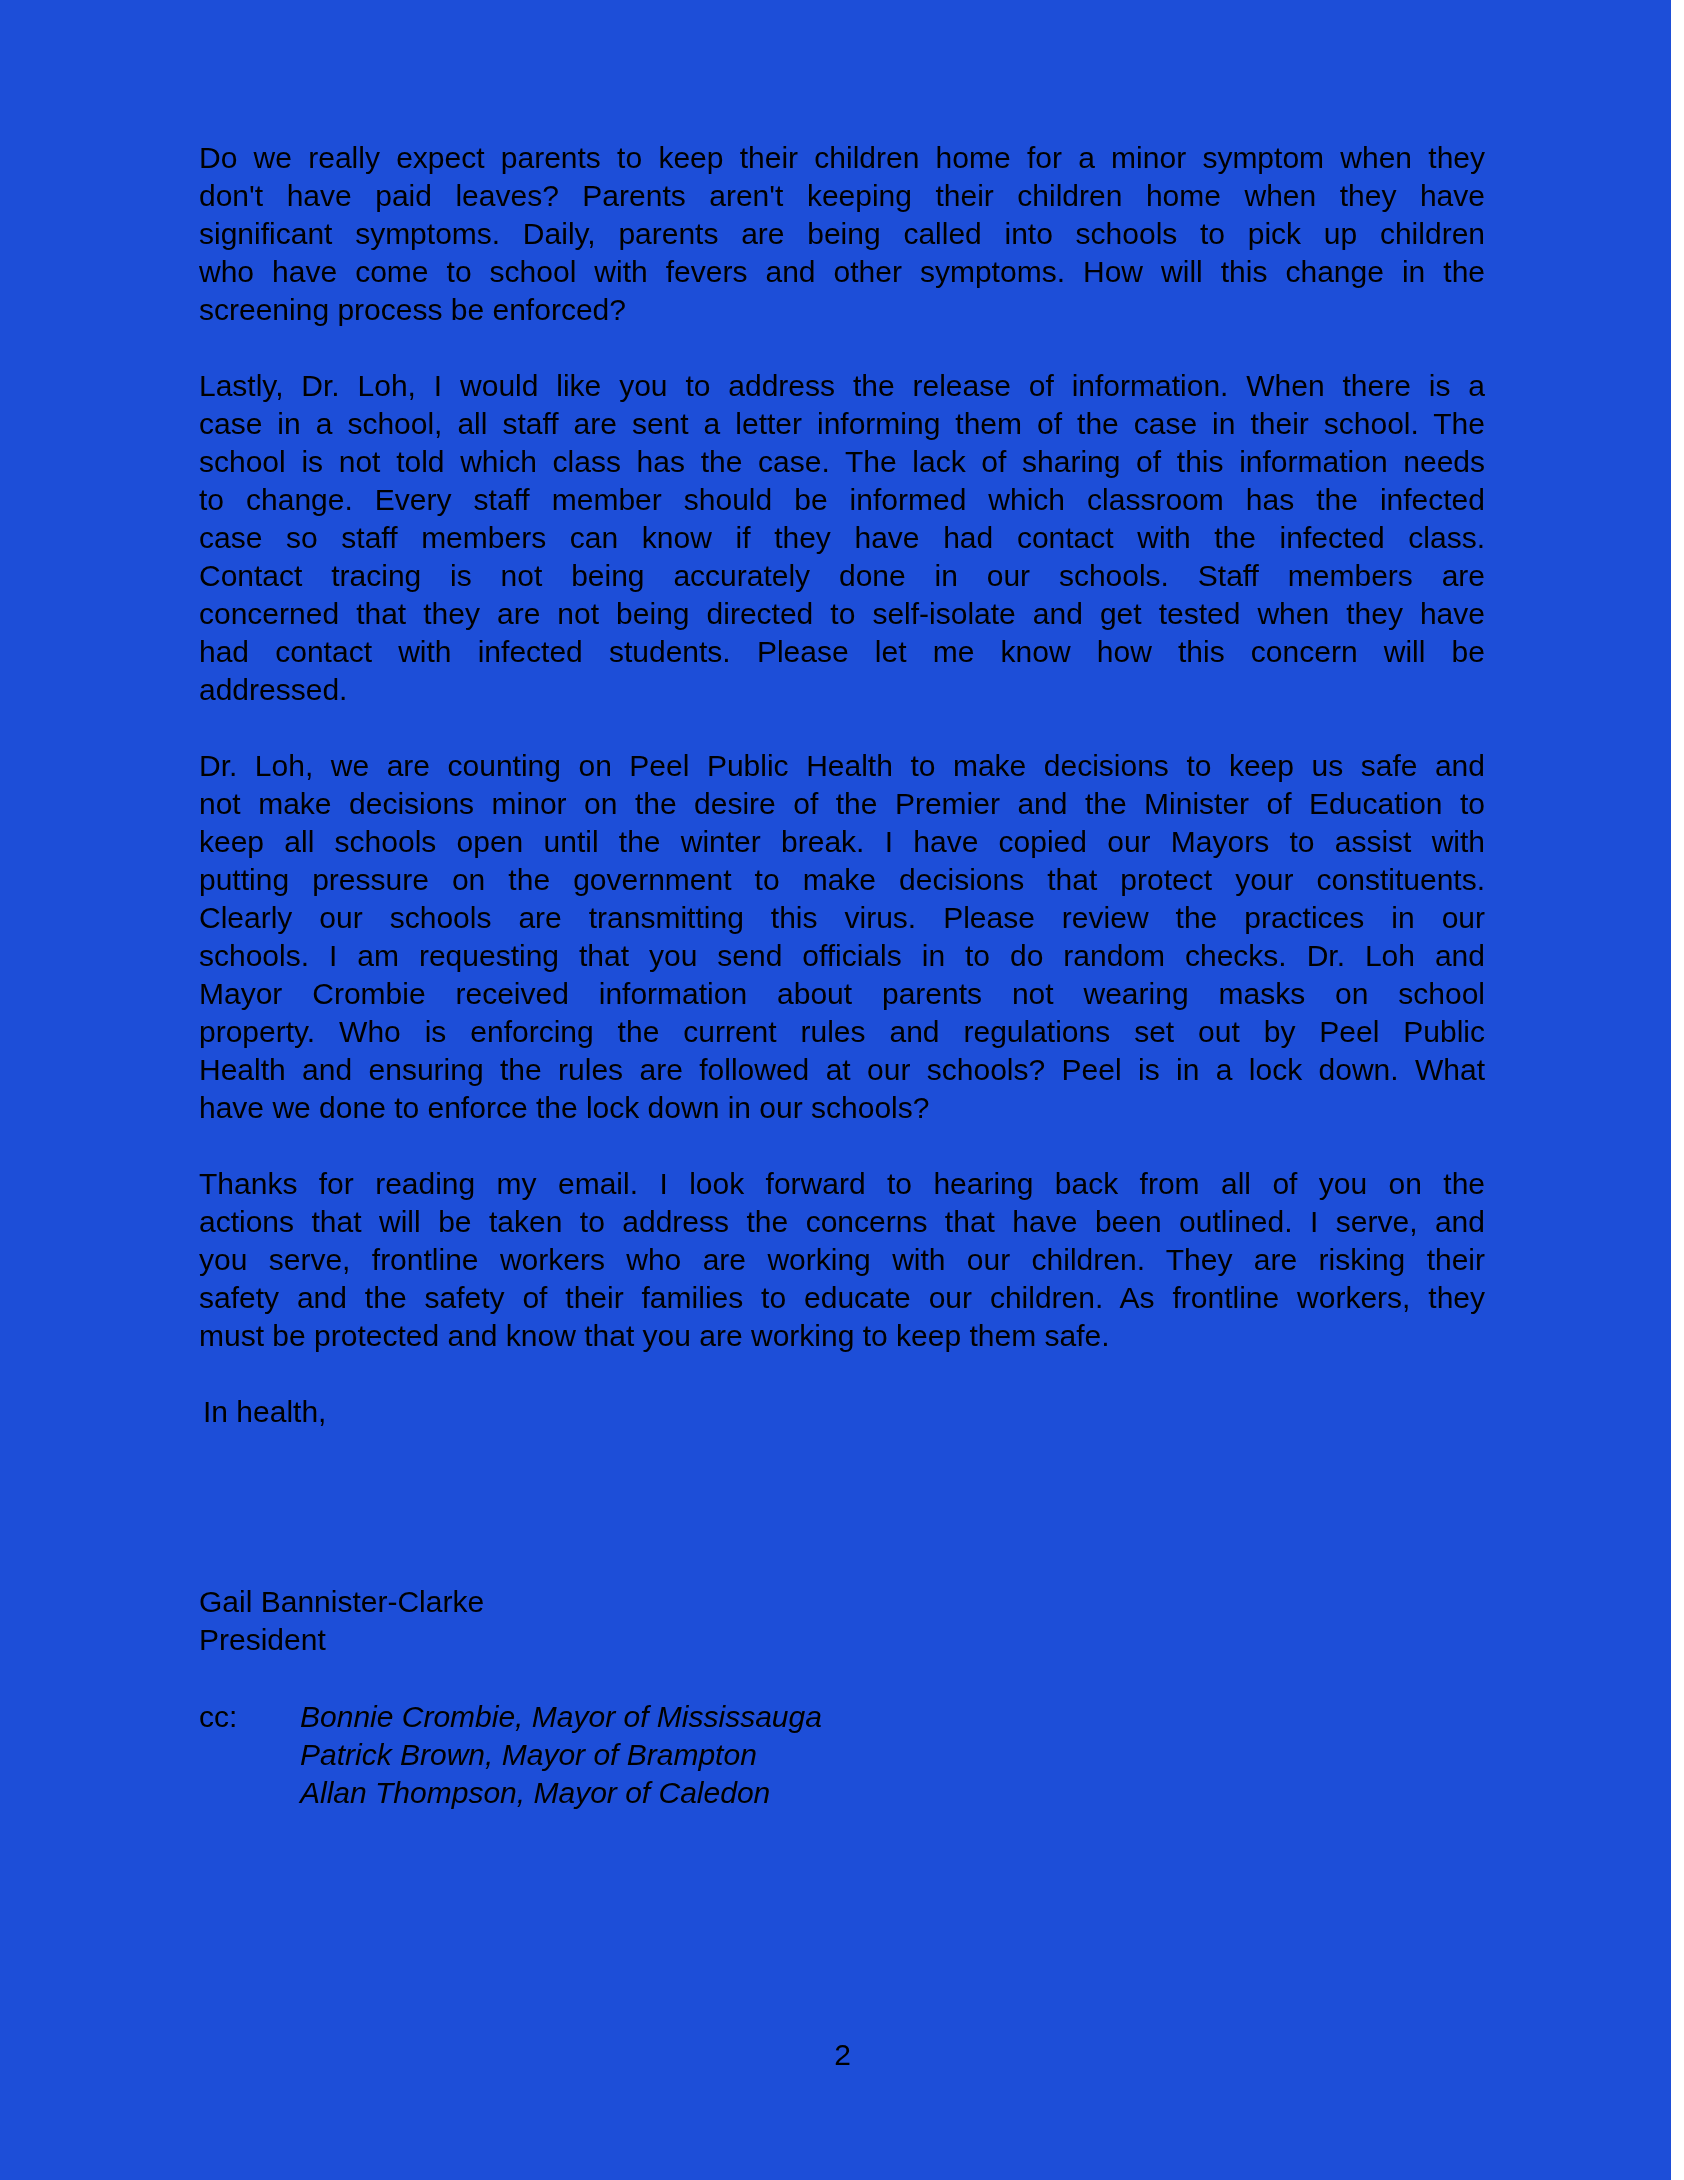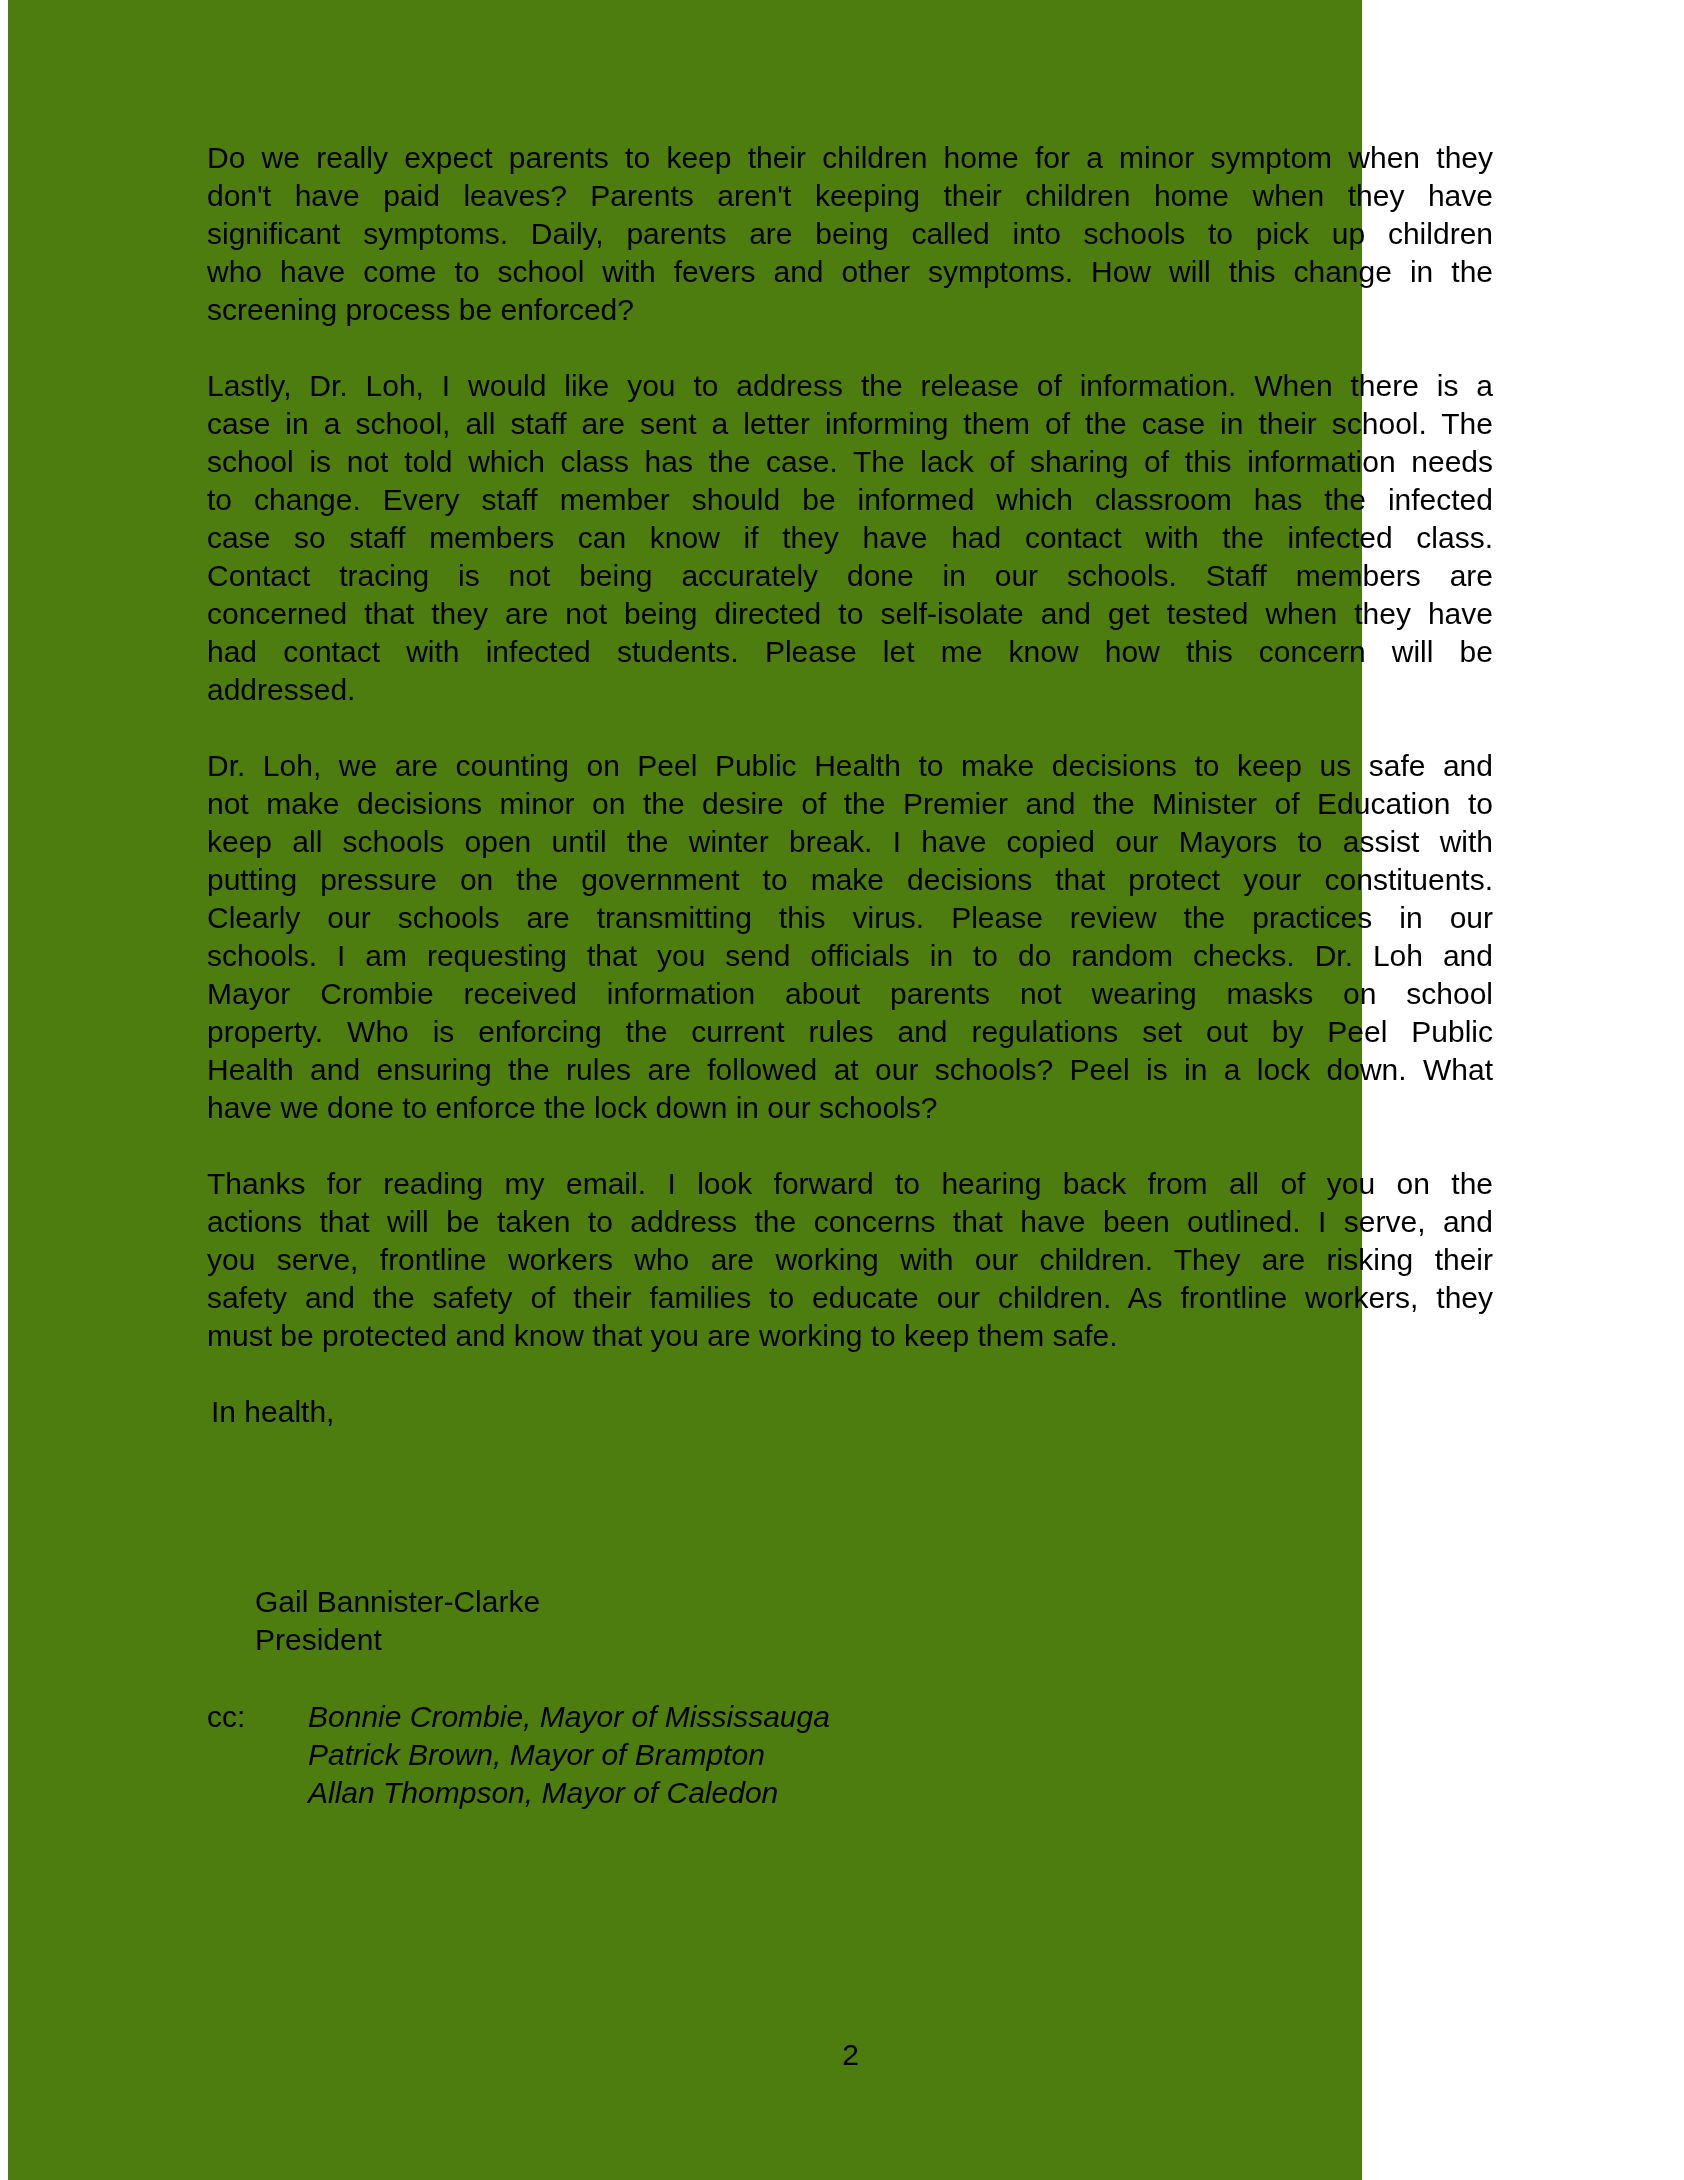--- a/index.html
+++ b/index.html
@@ -10,25 +10,25 @@
   body {
     width: 1685px;
     height: 2181px;
     position: relative;
     overflow: hidden;
     font-family: "Liberation Sans", sans-serif;
     color: #000000;
   }
   .page {
     position: absolute;
-    left: 8px;
+    left: 0;
     top: 0;
-    width: 1354px;
+    width: 1671px;
     height: 2181px;
-    background: #4d7c0f;
+    background: #1d4ed8;
   }
   .body-text {
     position: absolute;
     left: 199px;
     top: 139px;
     width: 1286px;
     font-size: 30px;
     line-height: 38px;
   }
   .para {
@@ -52,21 +52,20 @@
     position: absolute;
     left: 199px;
     top: 1583px;
     font-size: 30px;
     line-height: 38px;
   }
   .sig-line {
     display: block;
     height: 38px;
     white-space: nowrap;
-    margin-left: 48px;
   }
   .cc-block {
     position: absolute;
     left: 199px;
     top: 1698px;
     font-size: 30px;
     line-height: 38px;
   }
   .cc-label {
     position: absolute;

